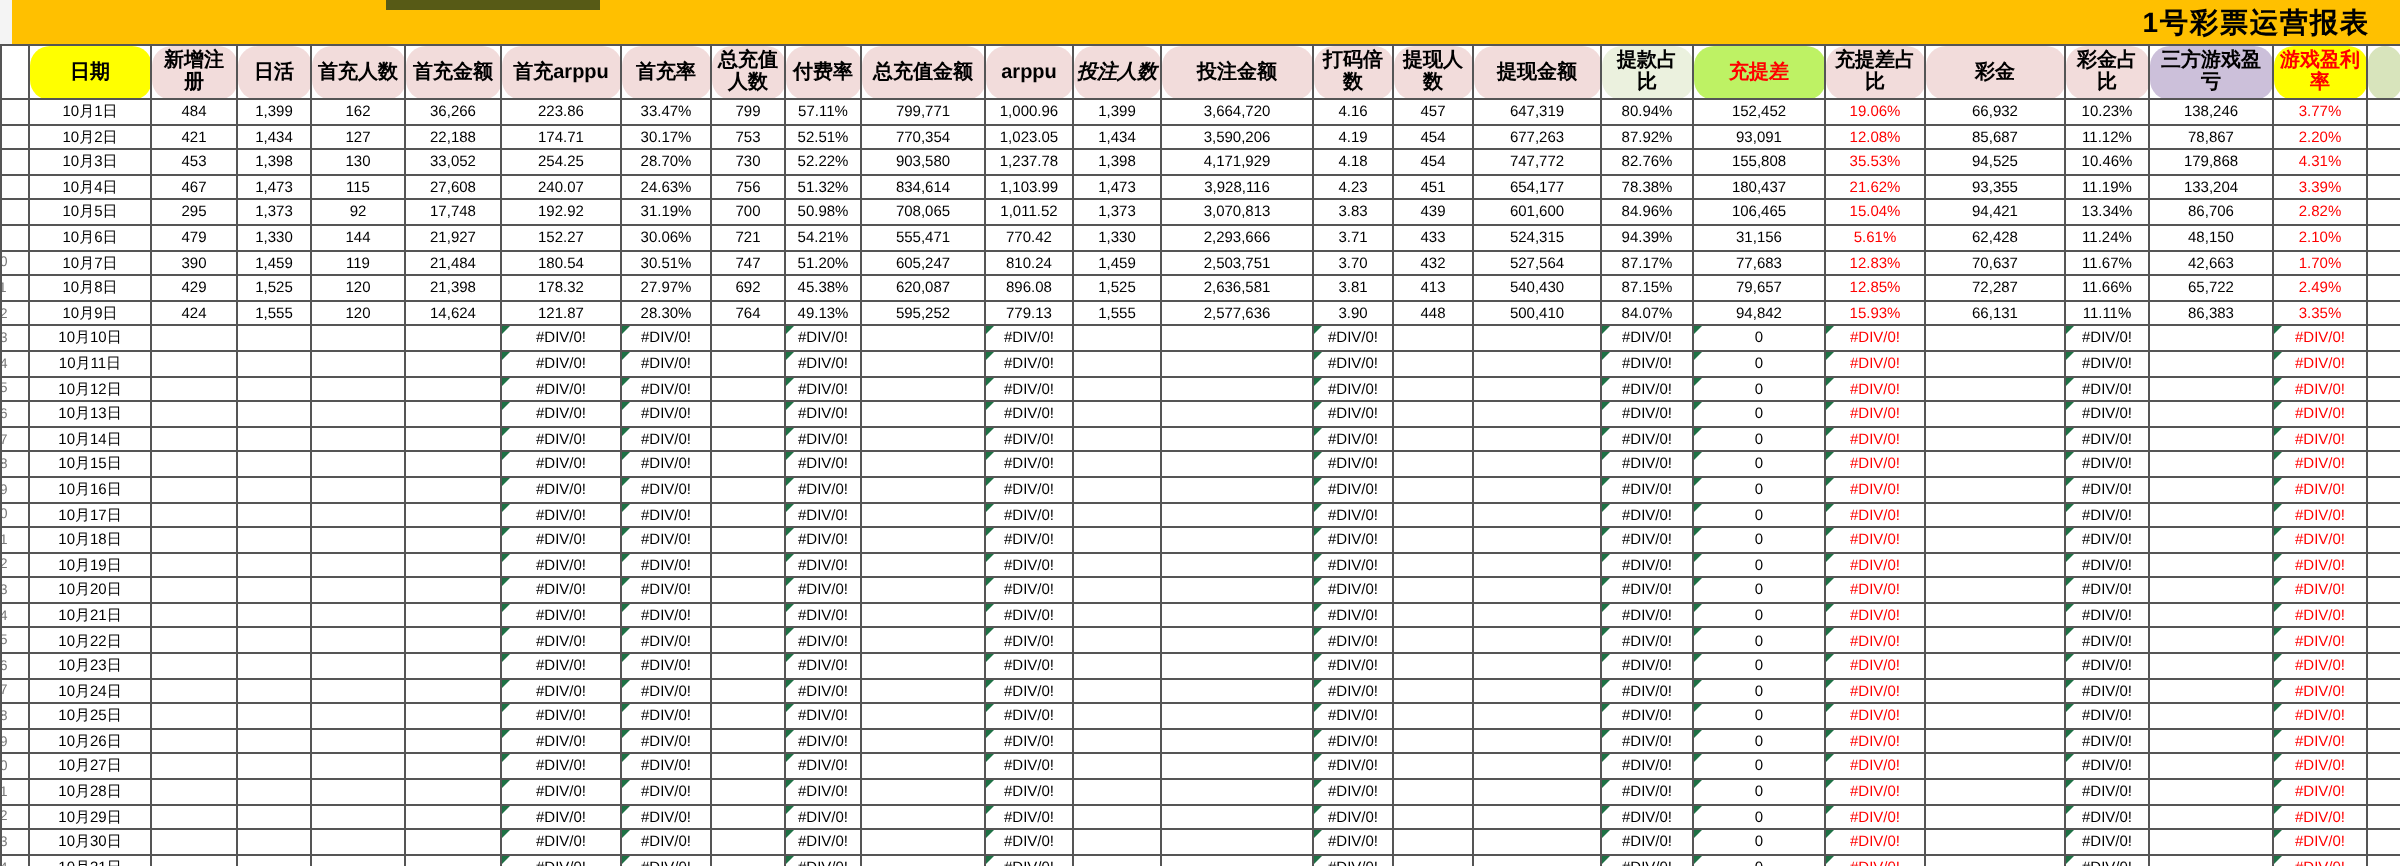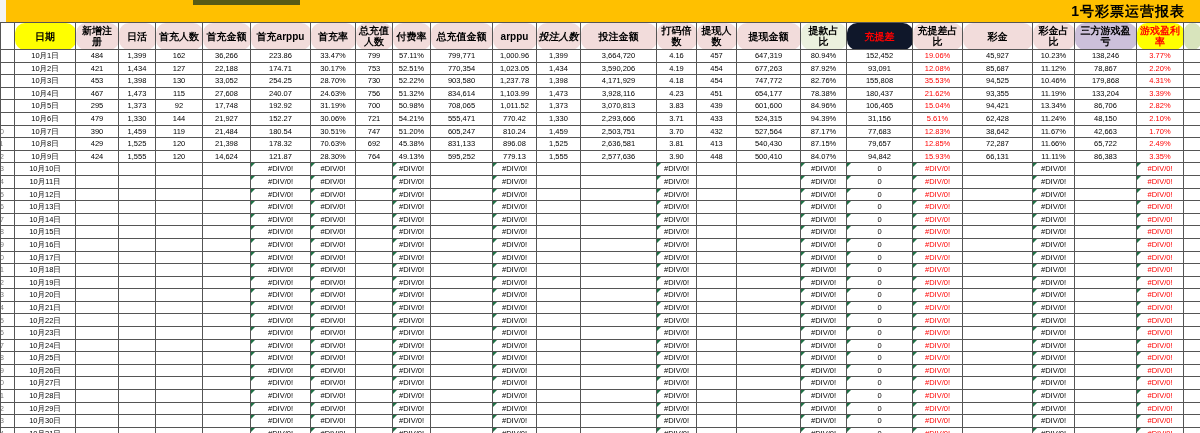--- a/index.html
+++ b/index.html
@@ -78,21 +78,21 @@
           <th style="background: rgb(242, 220, 219); color: rgb(0, 0, 0);">arppu</th>
           <th style="background: rgb(242, 220, 219); color: rgb(0, 0, 0); font-style: italic;">投注人数</th>
           <th style="background: rgb(242, 220, 219); color: rgb(0, 0, 0);">投注金额</th>
           <th style="background: rgb(242, 220, 219); color: rgb(0, 0, 0);">打码倍
 数</th>
           <th style="background: rgb(242, 220, 219); color: rgb(0, 0, 0);">提现人
 数</th>
           <th style="background: rgb(242, 220, 219); color: rgb(0, 0, 0);">提现金额</th>
           <th style="background: rgb(235, 241, 222); color: rgb(0, 0, 0);">提款占
 比</th>
-          <th style="background: #0f172a; color: rgb(255, 0, 0); margin-top: 24px;">充提差</th>
+          <th style="background: #bef264; color: rgb(255, 0, 0); margin-top: 24px;">充提差</th>
           <th style="background: rgb(242, 220, 219); color: rgb(0, 0, 0);">充提差占
 比</th>
           <th style="background: rgb(242, 220, 219); color: rgb(0, 0, 0); margin-top: 16px;">彩金</th>
           <th style="background: rgb(242, 220, 219); color: rgb(0, 0, 0);">彩金占
 比</th>
           <th style="background: rgb(204, 192, 218); color: rgb(0, 0, 0);">三方游戏盈
 亏</th>
           <th style="background: rgb(255, 255, 0); color: rgb(255, 0, 0);">游戏盈利
 率</th>
           <th style="background: rgb(216, 228, 188); color: rgb(0, 0, 0);"></th>
@@ -113,21 +113,21 @@
           <td>799,771</td>
           <td>1,000.96</td>
           <td>1,399</td>
           <td>3,664,720</td>
           <td>4.16</td>
           <td>457</td>
           <td>647,319</td>
           <td>80.94%</td>
           <td>152,452</td>
           <td class="red">19.06%</td>
-          <td>45,927</td>
+          <td>66,932</td>
           <td>10.23%</td>
           <td>138,246</td>
           <td class="red">3.77%</td>
           <td></td>
         </tr>
         <tr>
           <td class="rownum-cell"></td>
           <td>10月2日</td>
           <td>421</td>
           <td>1,434</td>
@@ -275,38 +275,38 @@
           <td>605,247</td>
           <td>810.24</td>
           <td>1,459</td>
           <td>2,503,751</td>
           <td>3.70</td>
           <td>432</td>
           <td>527,564</td>
           <td>87.17%</td>
           <td>77,683</td>
           <td class="red">12.83%</td>
-          <td>38,642</td>
+          <td>70,637</td>
           <td>11.67%</td>
           <td>42,663</td>
           <td class="red">1.70%</td>
           <td></td>
         </tr>
         <tr>
           <td class="rownum-cell"><span>11</span></td>
           <td>10月8日</td>
           <td>429</td>
           <td>1,525</td>
           <td>120</td>
           <td>21,398</td>
           <td>178.32</td>
-          <td>70.63%</td>
+          <td>27.97%</td>
           <td>692</td>
           <td>45.38%</td>
-          <td>831,133</td>
+          <td>620,087</td>
           <td>896.08</td>
           <td>1,525</td>
           <td>2,636,581</td>
           <td>3.81</td>
           <td>413</td>
           <td>540,430</td>
           <td>87.15%</td>
           <td>79,657</td>
           <td class="red">12.85%</td>
           <td>72,287</td>

